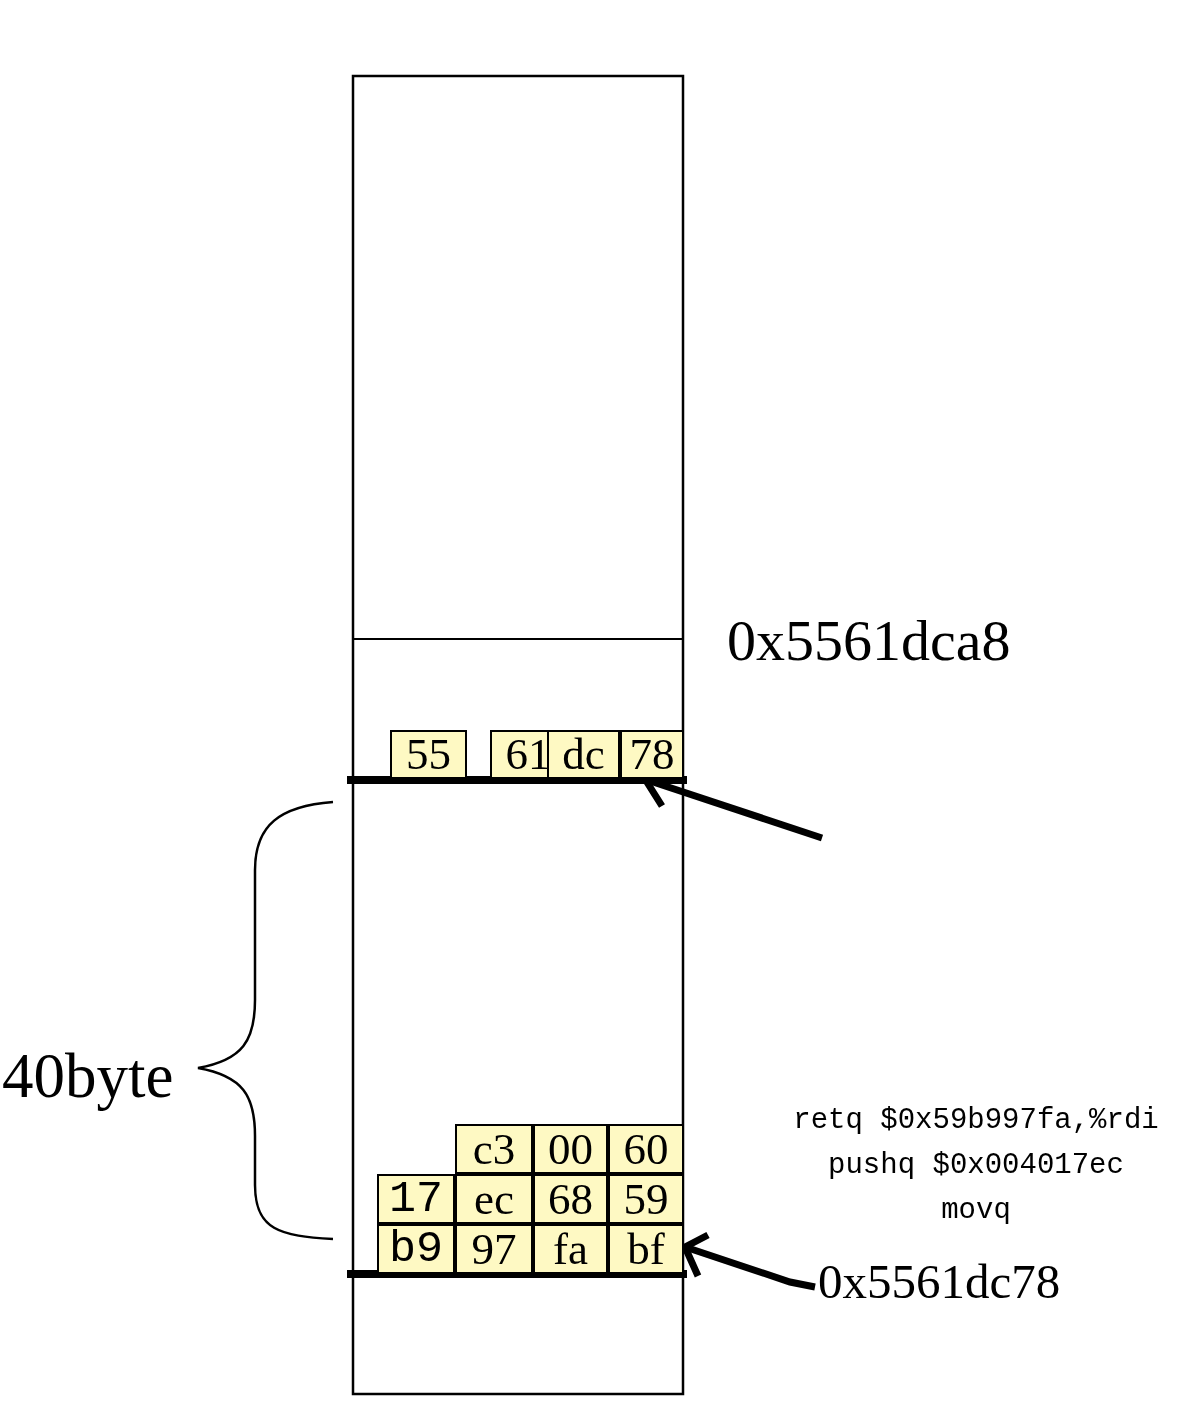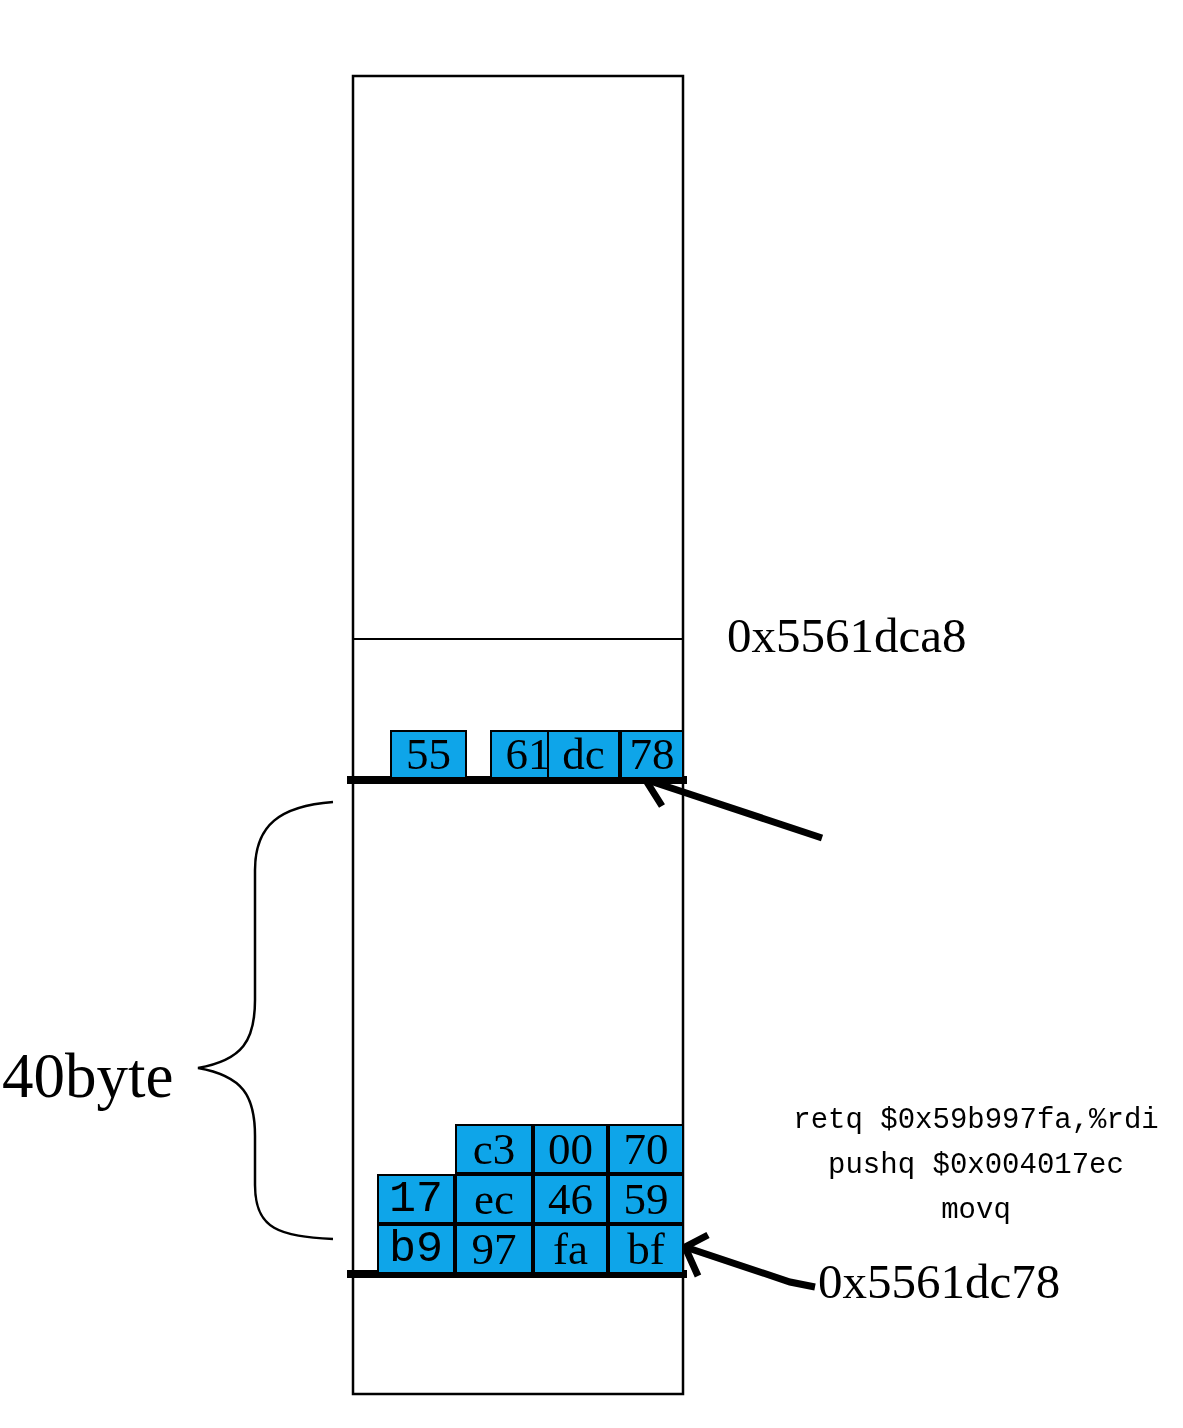--- a/index.html
+++ b/index.html
@@ -3,41 +3,41 @@
 <meta charset="utf-8">
 <style>
   html,body{margin:0;padding:0;background:#ffffff;}
   #canvas{
     position:relative;width:1183px;height:1428px;background:#ffffff;
     font-family:"Liberation Serif",serif;color:#000;overflow:hidden;
   }
   .abs{position:absolute;}
   svg.overlay{position:absolute;left:0;top:0;width:1183px;height:1428px;}
   .cell{
-    position:absolute;height:50px;border:2px solid #000;background:#0ea5e9;
+    position:absolute;height:50px;border:2px solid #000;background:#fef9c3;
     box-sizing:border-box;display:flex;align-items:center;justify-content:center;
     font-size:45px;font-family:"Liberation Serif",serif;line-height:1;
   }
   
   .retrow{top:730px;height:49px;}
   .rc1{left:390px;width:77px;}
   .rc2{left:490px;width:76px;}
   .rc3{left:547px;width:73px;}
   .rc4{left:620px;width:64px;}
   
   .gr1{top:1124px;}
   .gr2{top:1174px;}
   .gr3{top:1224px;}
   .ca{left:377px;width:78px;font-family:Liberation Mono, monospace;}
   .cb{left:455px;width:78px;}
   .cc{left:533px;width:75px;}
   .cd{left:608px;width:76px;}
   .label{position:absolute;white-space:nowrap;line-height:1.15;}
   #ret-label{left:222px;top:712px;font-size:66px;letter-spacing:7px;}
-  #addr-top{left:727px;top:608px;font-size:49px;}
+  #addr-top{left:727px;top:608px;font-size:58px;}
   #size-label{left:2px;top:1040px;font-size:63px;}
   #addr-bottom{left:818px;top:1254px;font-size:49px;}
   #addr-ret-block{left:790px;top:838px;width:380px;text-align:center;white-space:nowrap;}
   #addr-ret-block .l1{font-size:37px;line-height:1.25;}
   #addr-ret-block .l2{font-size:32px;line-height:1.35;}
   #asm-block{
     left:770px;top:1098px;width:412px;text-align:center;
     font-family:"Liberation Mono",monospace;font-size:29px;line-height:45px;white-space:nowrap;
   }
 </style>
@@ -73,25 +73,25 @@
   </svg>
 
 
   <div class="cell retrow rc1">55</div>
   <div class="cell retrow rc2">61</div>
   <div class="cell retrow rc3">dc</div>
   <div class="cell retrow rc4">78</div>
 
   <div class="cell gr1 cb">c3</div>
   <div class="cell gr1 cc">00</div>
-  <div class="cell gr1 cd">70</div>
+  <div class="cell gr1 cd">60</div>
 
   <div class="cell gr2 ca">17</div>
   <div class="cell gr2 cb">ec</div>
-  <div class="cell gr2 cc">46</div>
+  <div class="cell gr2 cc">68</div>
   <div class="cell gr2 cd">59</div>
 
   <div class="cell gr3 ca">b9</div>
   <div class="cell gr3 cb">97</div>
   <div class="cell gr3 cc">fa</div>
   <div class="cell gr3 cd">bf</div>
 
   <div id="addr-top" class="label">0x5561dca8</div>
 
 

